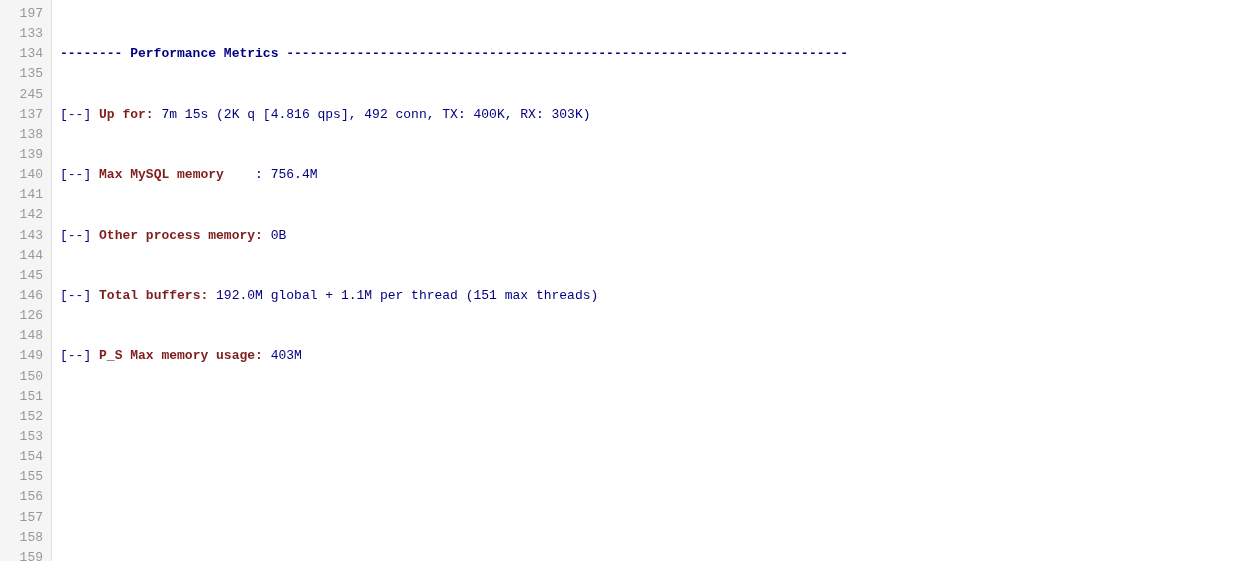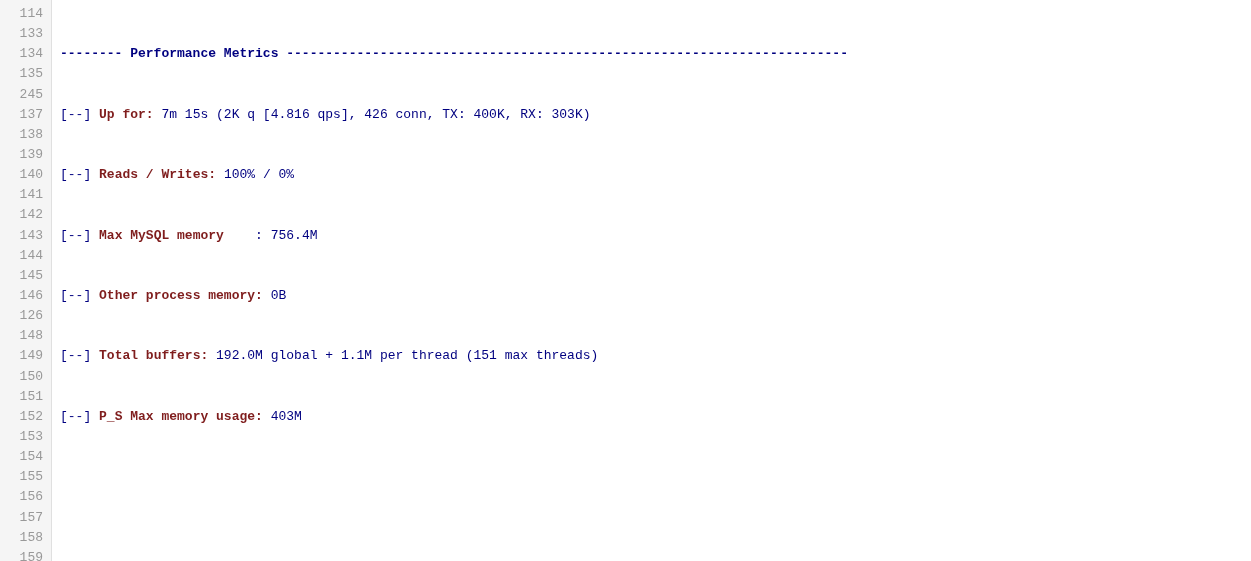--- a/index.html
+++ b/index.html
@@ -69,21 +69,21 @@
     .text-blue-bold {
       color: #7f1d1d;
       font-weight: bold;
     }
   </style>
 </head>
 <body>
 
 <div class="container">
   <div class="line-numbers">
-    <span class="line-number">114</span>
+    <span class="line-number">197</span>
     <span class="line-number">133</span>
     <span class="line-number">134</span>
     <span class="line-number">135</span>
     <span class="line-number">245</span>
     <span class="line-number">137</span>
     <span class="line-number">138</span>
     <span class="line-number">139</span>
     <span class="line-number">140</span>
     <span class="line-number">141</span>
     <span class="line-number">142</span>
@@ -101,22 +101,21 @@
     <span class="line-number">154</span>
     <span class="line-number">155</span>
     <span class="line-number">156</span>
     <span class="line-number">157</span>
     <span class="line-number">158</span>
     <span class="line-number">159</span>
   </div>
 
   <div class="code-content">
     <span class="code-line dash-header">-------- Performance Metrics ------------------------------------------------------------------------</span>
-    <span class="code-line"><span class="bracket-dash">[--]</span> <strong class="text-blue-bold">Up for:</strong> <span class="value-normal">7m 15s (2K q [4.816 qps], 426 conn, TX: 400K, RX: 303K)</span></span>
-    <span class="code-line"><span class="bracket-dash">[--]</span> <strong class="text-blue-bold">Reads / Writes:</strong> <span class="value-normal">100% / 0%</span></span>
+    <span class="code-line"><span class="bracket-dash">[--]</span> <strong class="text-blue-bold">Up for:</strong> <span class="value-normal">7m 15s (2K q [4.816 qps], 492 conn, TX: 400K, RX: 303K)</span></span>
     <span class="code-line"><span class="bracket-dash">[--]</span> <strong class="text-blue-bold">Max MySQL memory</strong>    <span class="value-normal">: 756.4M</span></span>
     <span class="code-line"><span class="bracket-dash">[--]</span> <strong class="text-blue-bold">Other process memory:</strong> <span class="value-normal">0B</span></span>
     <span class="code-line"><span class="bracket-dash">[--]</span> <strong class="text-blue-bold">Total buffers:</strong> <span class="value-normal">192.0M global + 1.1M per thread (151 max threads)</span></span>
     <span class="code-line"><span class="bracket-dash">[--]</span> <strong class="text-blue-bold">P_S Max memory usage:</strong> <span class="value-normal">403M</span></span>
     
     
     
     
     
     

